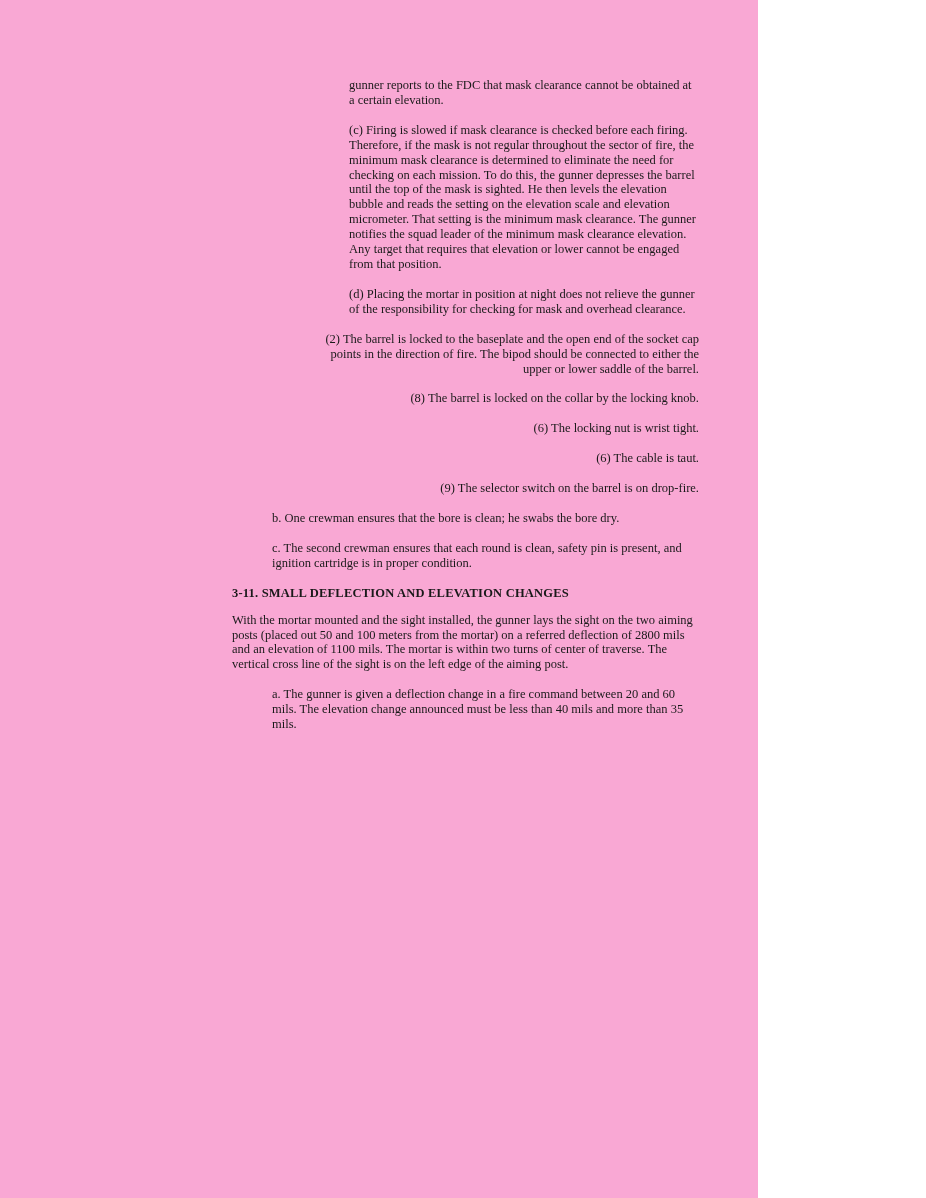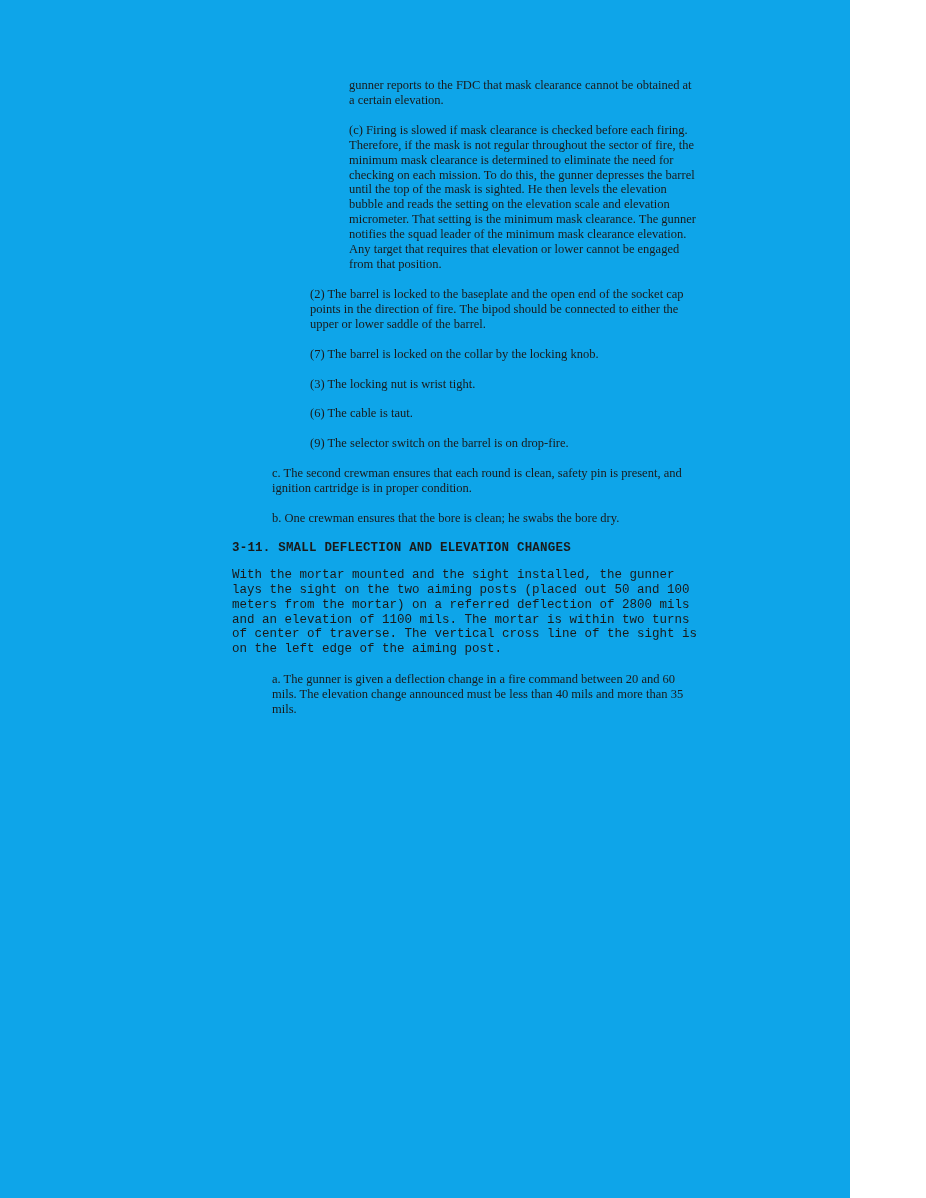--- a/index.html
+++ b/index.html
@@ -2,62 +2,63 @@
 <html><head>
 <meta charset="utf-8">
 <style>
   html, body {
     margin: 0;
     padding: 0;
     background: #ffffff;
   }
   .page {
     position: relative;
-    width: 850px;
+    width: 758px;
     height: 1198px;
-    background: #0ea5e9;
+    background: #f9a8d4;
     font-family: "Liberation Serif", "DejaVu Serif", serif;
     color: #1a1a1a;
     overflow: hidden;
   }
   .content {
     position: absolute;
     left: 232px;
     top: 78px;
     width: 467px;
     font-size: 12.5px;
     line-height: 14.9px;
     text-align: left;
   }
   .block {
     margin: 0 0 15px 0;
     white-space: pre-wrap;
   }
-  .indent-0 { padding-left: 0; font-family: Liberation Mono, monospace; }
+  .indent-0 { padding-left: 0; }
   .indent-1 { padding-left: 40px; }
-  .indent-2 { padding-left: 78px; }
+  .indent-2 { padding-left: 78px; text-align: right; }
   .indent-3 { padding-left: 117px; }
   .heading {
     font-weight: bold;
     letter-spacing: 0.2px;
     margin: 6px 0 12px 0;
   }
 </style>
 </head>
 <body>
 
 <div class="page">
   <div class="content" id="document-body">
 
   <div class="block indent-3">gunner reports to the FDC that mask clearance cannot be obtained at a certain elevation.</div>
       <div class="block indent-3">(c) Firing is slowed if mask clearance is checked before each firing. Therefore, if the mask is not regular throughout the sector of fire, the minimum mask clearance is determined to eliminate the need for checking on each mission. To do this, the gunner depresses the barrel until the top of the mask is sighted. He then levels the elevation bubble and reads the setting on the elevation scale and elevation micrometer. That setting is the minimum mask clearance. The gunner notifies the squad leader of the minimum mask clearance elevation. Any target that requires that elevation or lower cannot be engaged from that position.</div>
+      <div class="block indent-3">(d) Placing the mortar in position at night does not relieve the gunner of the responsibility for checking for mask and overhead clearance.</div>
       <div class="block indent-2">(2) The barrel is locked to the baseplate and the open end of the socket cap points in the direction of fire. The bipod should be connected to either the upper or lower saddle of the barrel.</div>
-      <div class="block indent-2">(7) The barrel is locked on the collar by the locking knob.</div>
-      <div class="block indent-2">(3) The locking nut is wrist tight.</div>
+      <div class="block indent-2">(8) The barrel is locked on the collar by the locking knob.</div>
+      <div class="block indent-2">(6) The locking nut is wrist tight.</div>
       <div class="block indent-2">(6) The cable is taut.</div>
       <div class="block indent-2">(9) The selector switch on the barrel is on drop-fire.</div>
+      <div class="block indent-1">b. One crewman ensures that the bore is clean; he swabs the bore dry.</div>
       <div class="block indent-1">c. The second crewman ensures that each round is clean, safety pin is present, and ignition cartridge is in proper condition.</div>
-      <div class="block indent-1">b. One crewman ensures that the bore is clean; he swabs the bore dry.</div>
       <div class="block heading indent-0">3-11. SMALL DEFLECTION AND ELEVATION CHANGES</div>
       <div class="block indent-0">With the mortar mounted and the sight installed, the gunner lays the sight on the two aiming posts (placed out 50 and 100 meters from the mortar) on a referred deflection of 2800 mils and an elevation of 1100 mils. The mortar is within two turns of center of traverse. The vertical cross line of the sight is on the left edge of the aiming post.</div>
       <div class="block indent-1">a. The gunner is given a deflection change in a fire command between 20 and 60 mils. The elevation change announced must be less than 40 mils and more than 35 mils.</div>
     </div>
 </div>
 
 </body></html>

